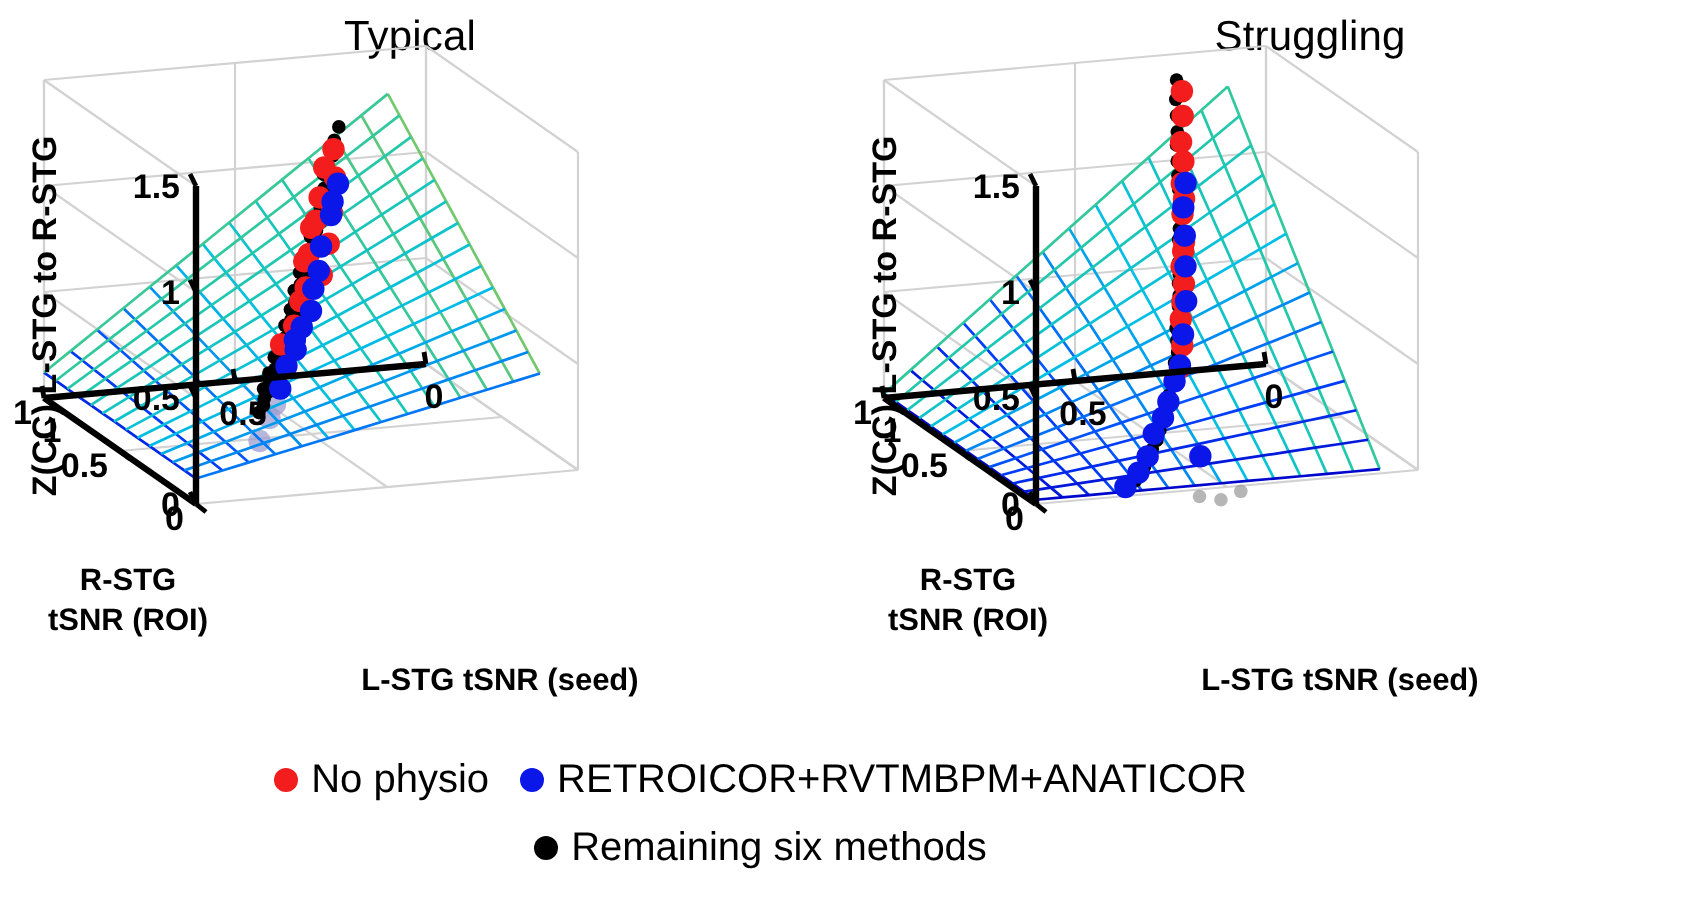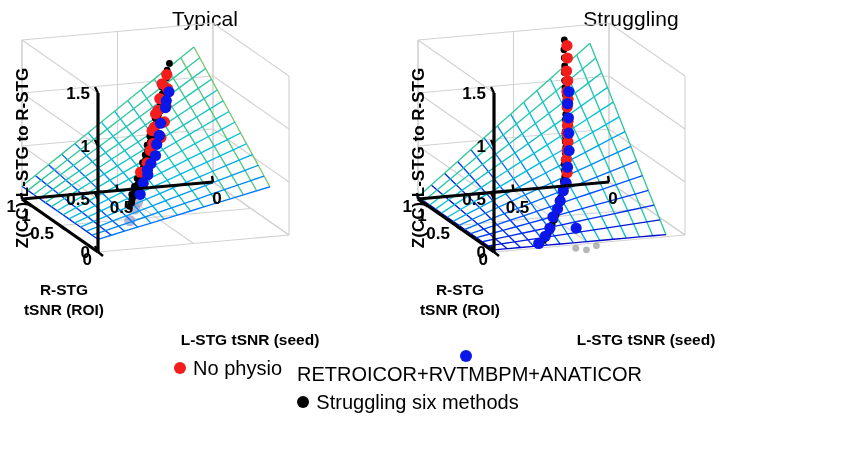--- a/index.html
+++ b/index.html
@@ -1,32 +1,32 @@
 <!DOCTYPE html>
 <html><head>
 <meta charset="utf-8">
 <style>
   html,body{margin:0;padding:0;background:#ffffff;}
   body{width:844px;height:453px;overflow:hidden;
        font-family:"Liberation Sans","DejaVu Sans",sans-serif;color:#000;}
   #fig{position:relative;width:844px;height:453px;}
   .panel{position:absolute;top:0;width:422px;height:365px;}
   #panel-left{left:2px;}
-  #panel-right{left:398px;}
+  #panel-right{left:422px;}
   .panel-title{position:absolute;top:6px;left:0;width:422px;text-align:center;
                font-size:21px;font-weight:400;letter-spacing:.1px;line-height:26px;}
   #panel-left .panel-title{transform:translateX(-8px);}
   #panel-right .panel-title{transform:translateX(22px);}
   .plot-svg{position:absolute;top:0;left:0;}
-  .legend{position:absolute;left:0;top:343px;width:760px;height:88px;margin-left:28px;}
+  .legend{position:absolute;left:0;top:365px;width:760px;height:88px;}
   .legend-row{display:flex;align-items:center;justify-content:center;width:100%;}
   .legend-row.r1{height:34px;padding-top:8px;}
   .legend-row.r2{height:34px;}
   .legend-entry{display:flex;align-items:center;white-space:nowrap;}
-  .legend-entry + .legend-entry{margin-left:15px;flex-direction:column;}
+  .legend-entry + .legend-entry{margin-left:15px;}
   .legend-dot{display:inline-block;border-radius:50%;margin-right:7px;flex:0 0 auto;}
   .legend-label{font-size:20px;font-weight:400;line-height:24px;}
   text{font-family:"Liberation Sans","DejaVu Sans",sans-serif;}
   .tick-lbl{font-size:17px;font-weight:700;fill:#000;}
   .ax-lbl{font-size:15.5px;font-weight:700;fill:#000;}
   .ax-lbl-y{font-size:17px;font-weight:700;fill:#000;}
 </style>
 </head>
 <body>
 
@@ -377,18 +377,18 @@
           <span class="legend-label">No physio</span>
         </div>
         <div class="legend-entry">
           <span class="legend-dot" style="width: 12px; height: 12px; background: rgb(11, 23, 232);"></span>
           <span class="legend-label">RETROICOR+RVTMBPM+ANATICOR</span>
         </div>
       </div>
     <div class="legend-row r2" id="legend-row-2">
         <div class="legend-entry">
           <span class="legend-dot" style="width: 12px; height: 12px; background: rgb(0, 0, 0);"></span>
-          <span class="legend-label">Struggling six methods</span>
+          <span class="legend-label">Remaining six methods</span>
         </div>
       </div>
   </div>
 
 </div>
 
 </body></html>

